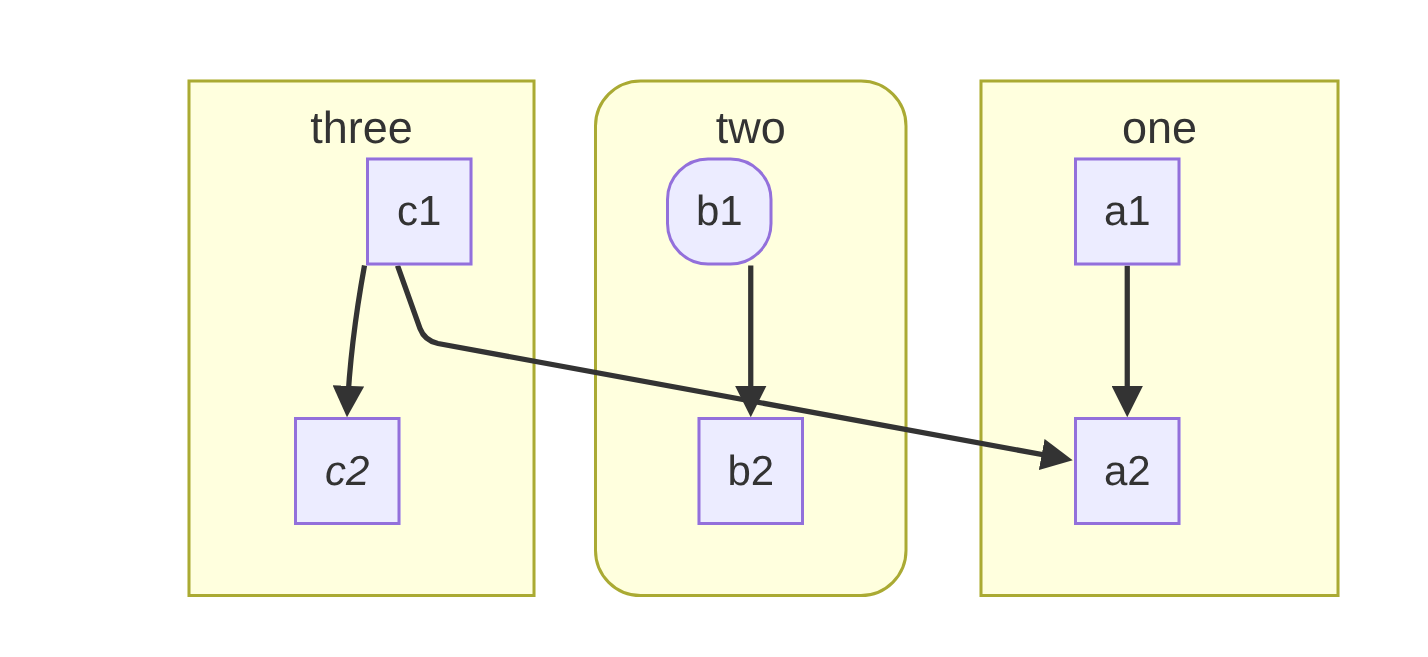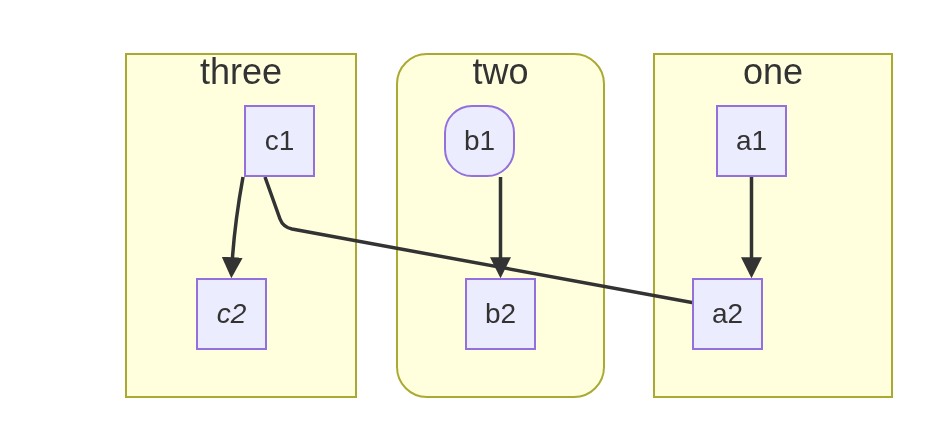--- a/index.html
+++ b/index.html
@@ -16,25 +16,25 @@
   }
   .cluster {
     position: absolute;
     background: #ffffde;
     border: 2.5px solid #aaaa33;
     box-sizing: border-box;
     z-index: 1;
   }
   .cluster-label {
     position: absolute;
-    top: 2px;
+    top: 16px;
     left: 0;
     width: 100%;
     text-align: center;
-    font-size: 36px;
+    font-size: 30px;
     color: #333333;
     line-height: 30px;
   }
   #cl-three { left: 125px; top: 53px; width: 232px; height: 345px; }
   #cl-two   { left: 396px; top: 53px; width: 209px; height: 345px; border-radius: 31px; }
   #cl-one   { left: 653px; top: 53px; width: 240px; height: 345px; }
 
   .edge-layer {
     position: absolute;
     left: 0; top: 0;
@@ -55,21 +55,21 @@
     justify-content: center;
     font-size: 28px;
     color: #333333;
     z-index: 3;
   }
   #n-c1 { left: 216px; top: 105px; margin-left: 28px; }
   #n-c2 { left: 196px; top: 278px; font-style: italic; }
   #n-b1 { left: 444px; top: 105px; border-radius: 28px; }
   #n-b2 { left: 465px; top: 278px; }
   #n-a1 { left: 716px; top: 105px; }
-  #n-a2 { left: 692px; top: 278px; }
+  #n-a2 { left: 716px; top: 278px; }
 </style>
 </head>
 <body>
 
 <div class="stage">
 
   <div class="cluster" id="cl-three">
     <div class="cluster-label">three</div>
   </div>
   <div class="cluster" id="cl-two">

